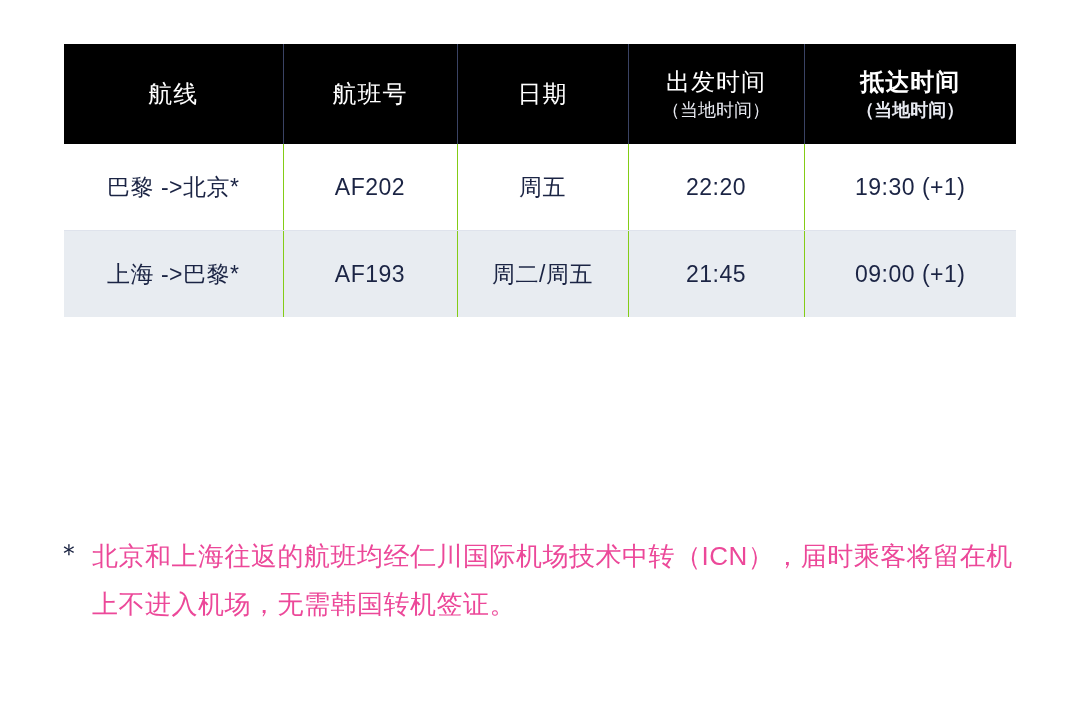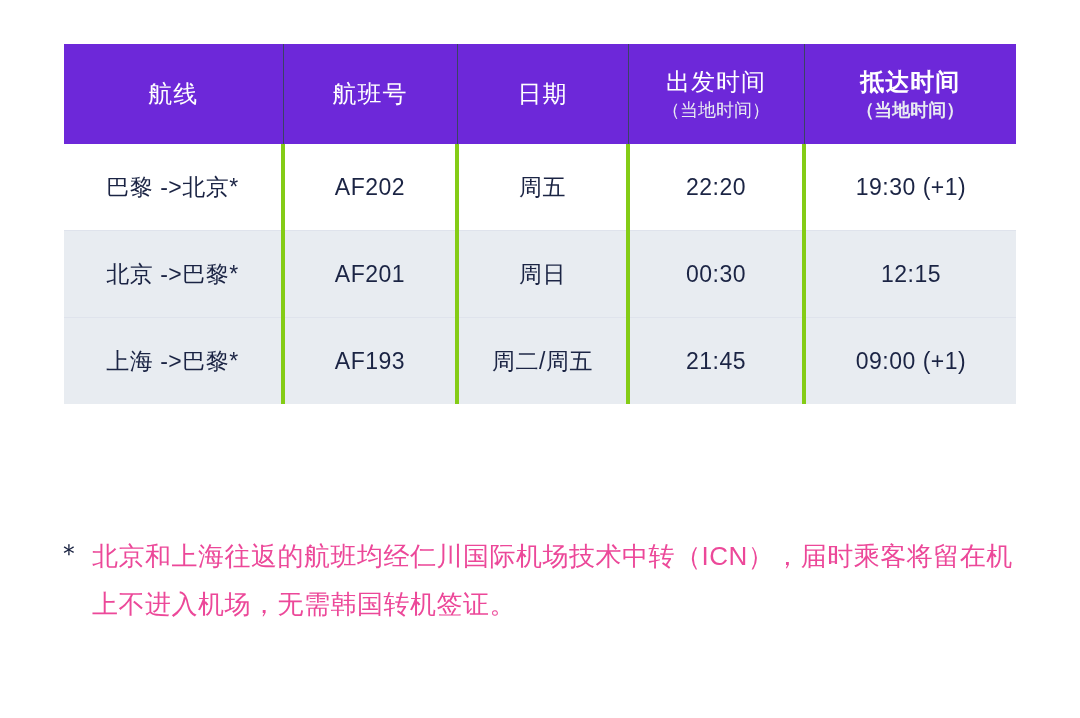--- a/index.html
+++ b/index.html
@@ -25,21 +25,21 @@
   .flight-table {
     position: absolute;
     left: 64px;
     top: 44px;
     width: 952px;
     border-collapse: collapse;
     table-layout: fixed;
   }
 
   .flight-table thead th {
-    background: #6d28d9;
+    background: #000000;
     color: #ffffff;
     font-weight: normal;
     height: 100px;
     vertical-align: middle;
     text-align: center;
     border-right: 1px solid #3a4364;
     padding: 0;
   }
   .flight-table thead th:last-child {
     border-right: none;
@@ -59,21 +59,21 @@
     margin-top: 2px;
     color: #e9ebf2;
   }
 
   .flight-table tbody td {
     height: 86px;
     text-align: center;
     vertical-align: middle;
     font-size: 23px;
     color: #1b2444;
-    border-right: 4px solid #84cc16;
+    border-right: 1px solid #84cc16;
     border-bottom: 1px solid #dfe3ec;
     padding: 0;
     letter-spacing: 0.5px;
   }
   .flight-table tbody td:last-child {
     border-right: none;
     margin-top: 40px;
   }
   .flight-table tbody tr:last-child td {
     border-bottom: none;
@@ -169,27 +169,20 @@
     </thead>
     <tbody>
       <tr class="plain">
         <td>巴黎 -&gt;北京*</td>
         <td>AF202</td>
         <td>周五</td>
         <td>22:20</td>
         <td>19:30 (+1)</td>
       </tr>
       <tr class="alt">
-        <td>北京 -&gt;巴黎*</td>
-        <td>AF201</td>
-        <td>周日</td>
-        <td>00:30</td>
-        <td>12:15</td>
-      </tr>
-      <tr class="alt">
         <td>上海 -&gt;巴黎*</td>
         <td>AF193</td>
         <td>周二/周五</td>
         <td>21:45</td>
         <td>09:00 (+1)</td>
       </tr>
     </tbody>
   </table>
 
   <div class="note">

